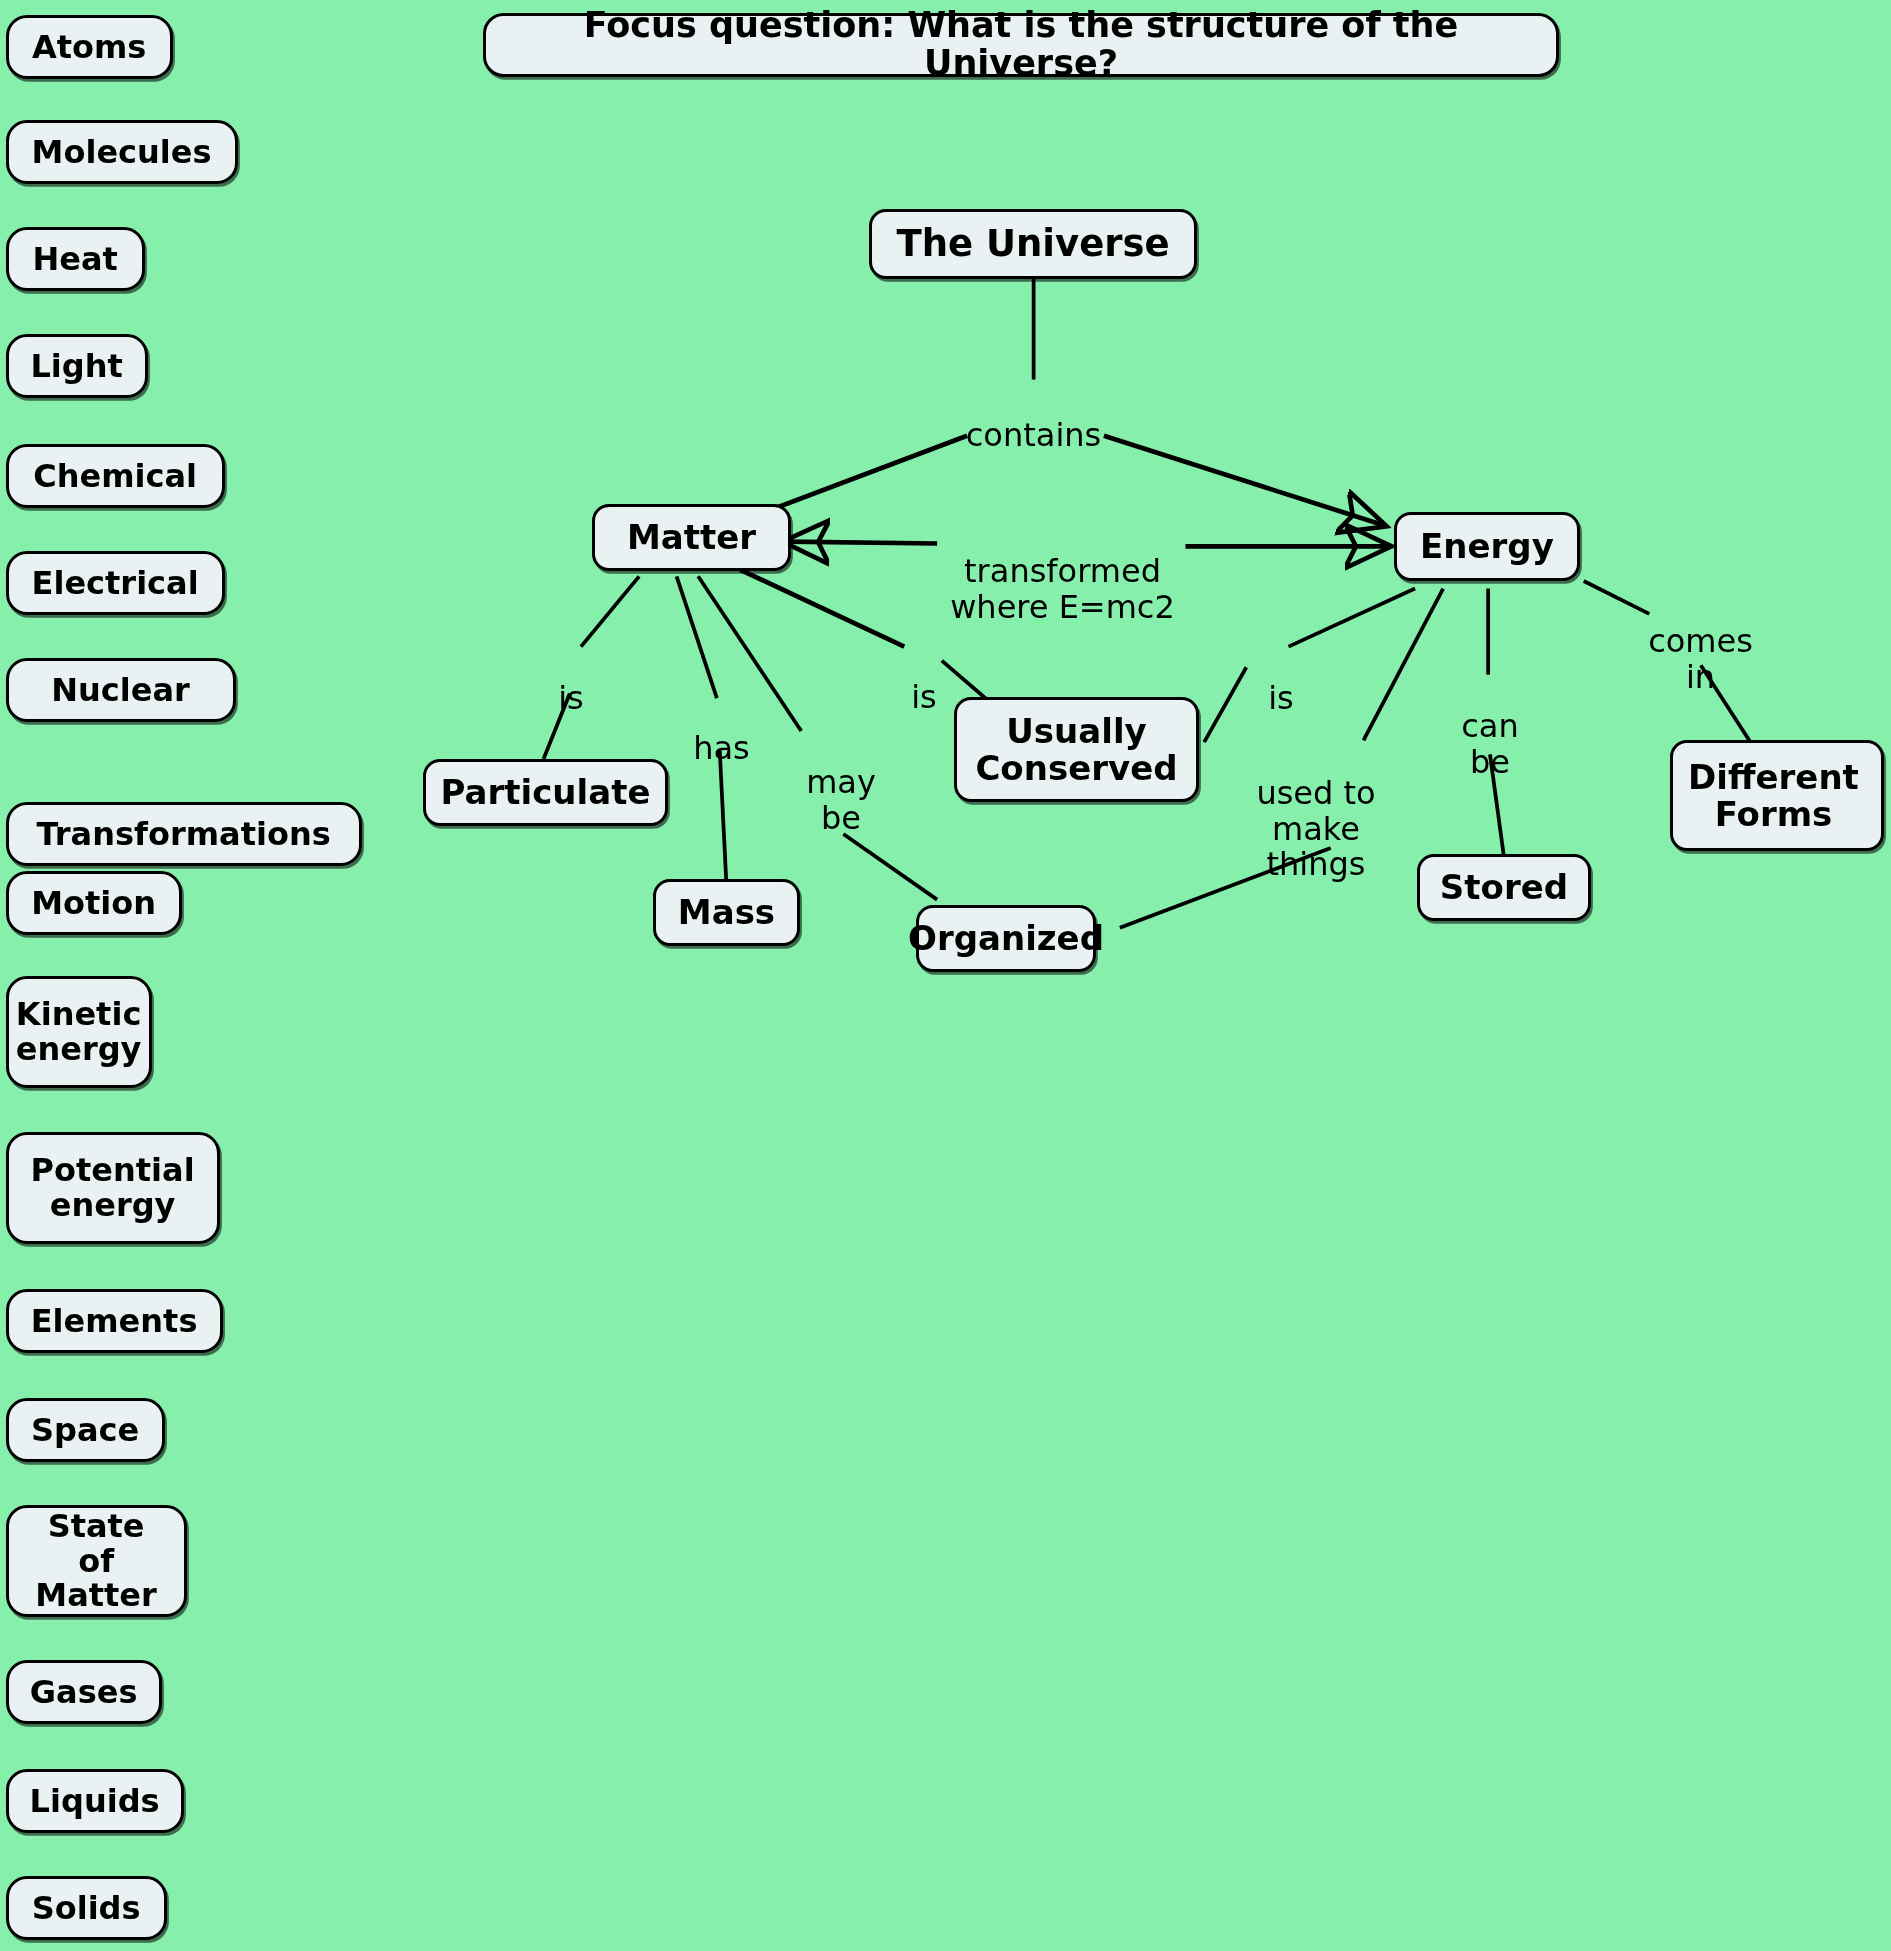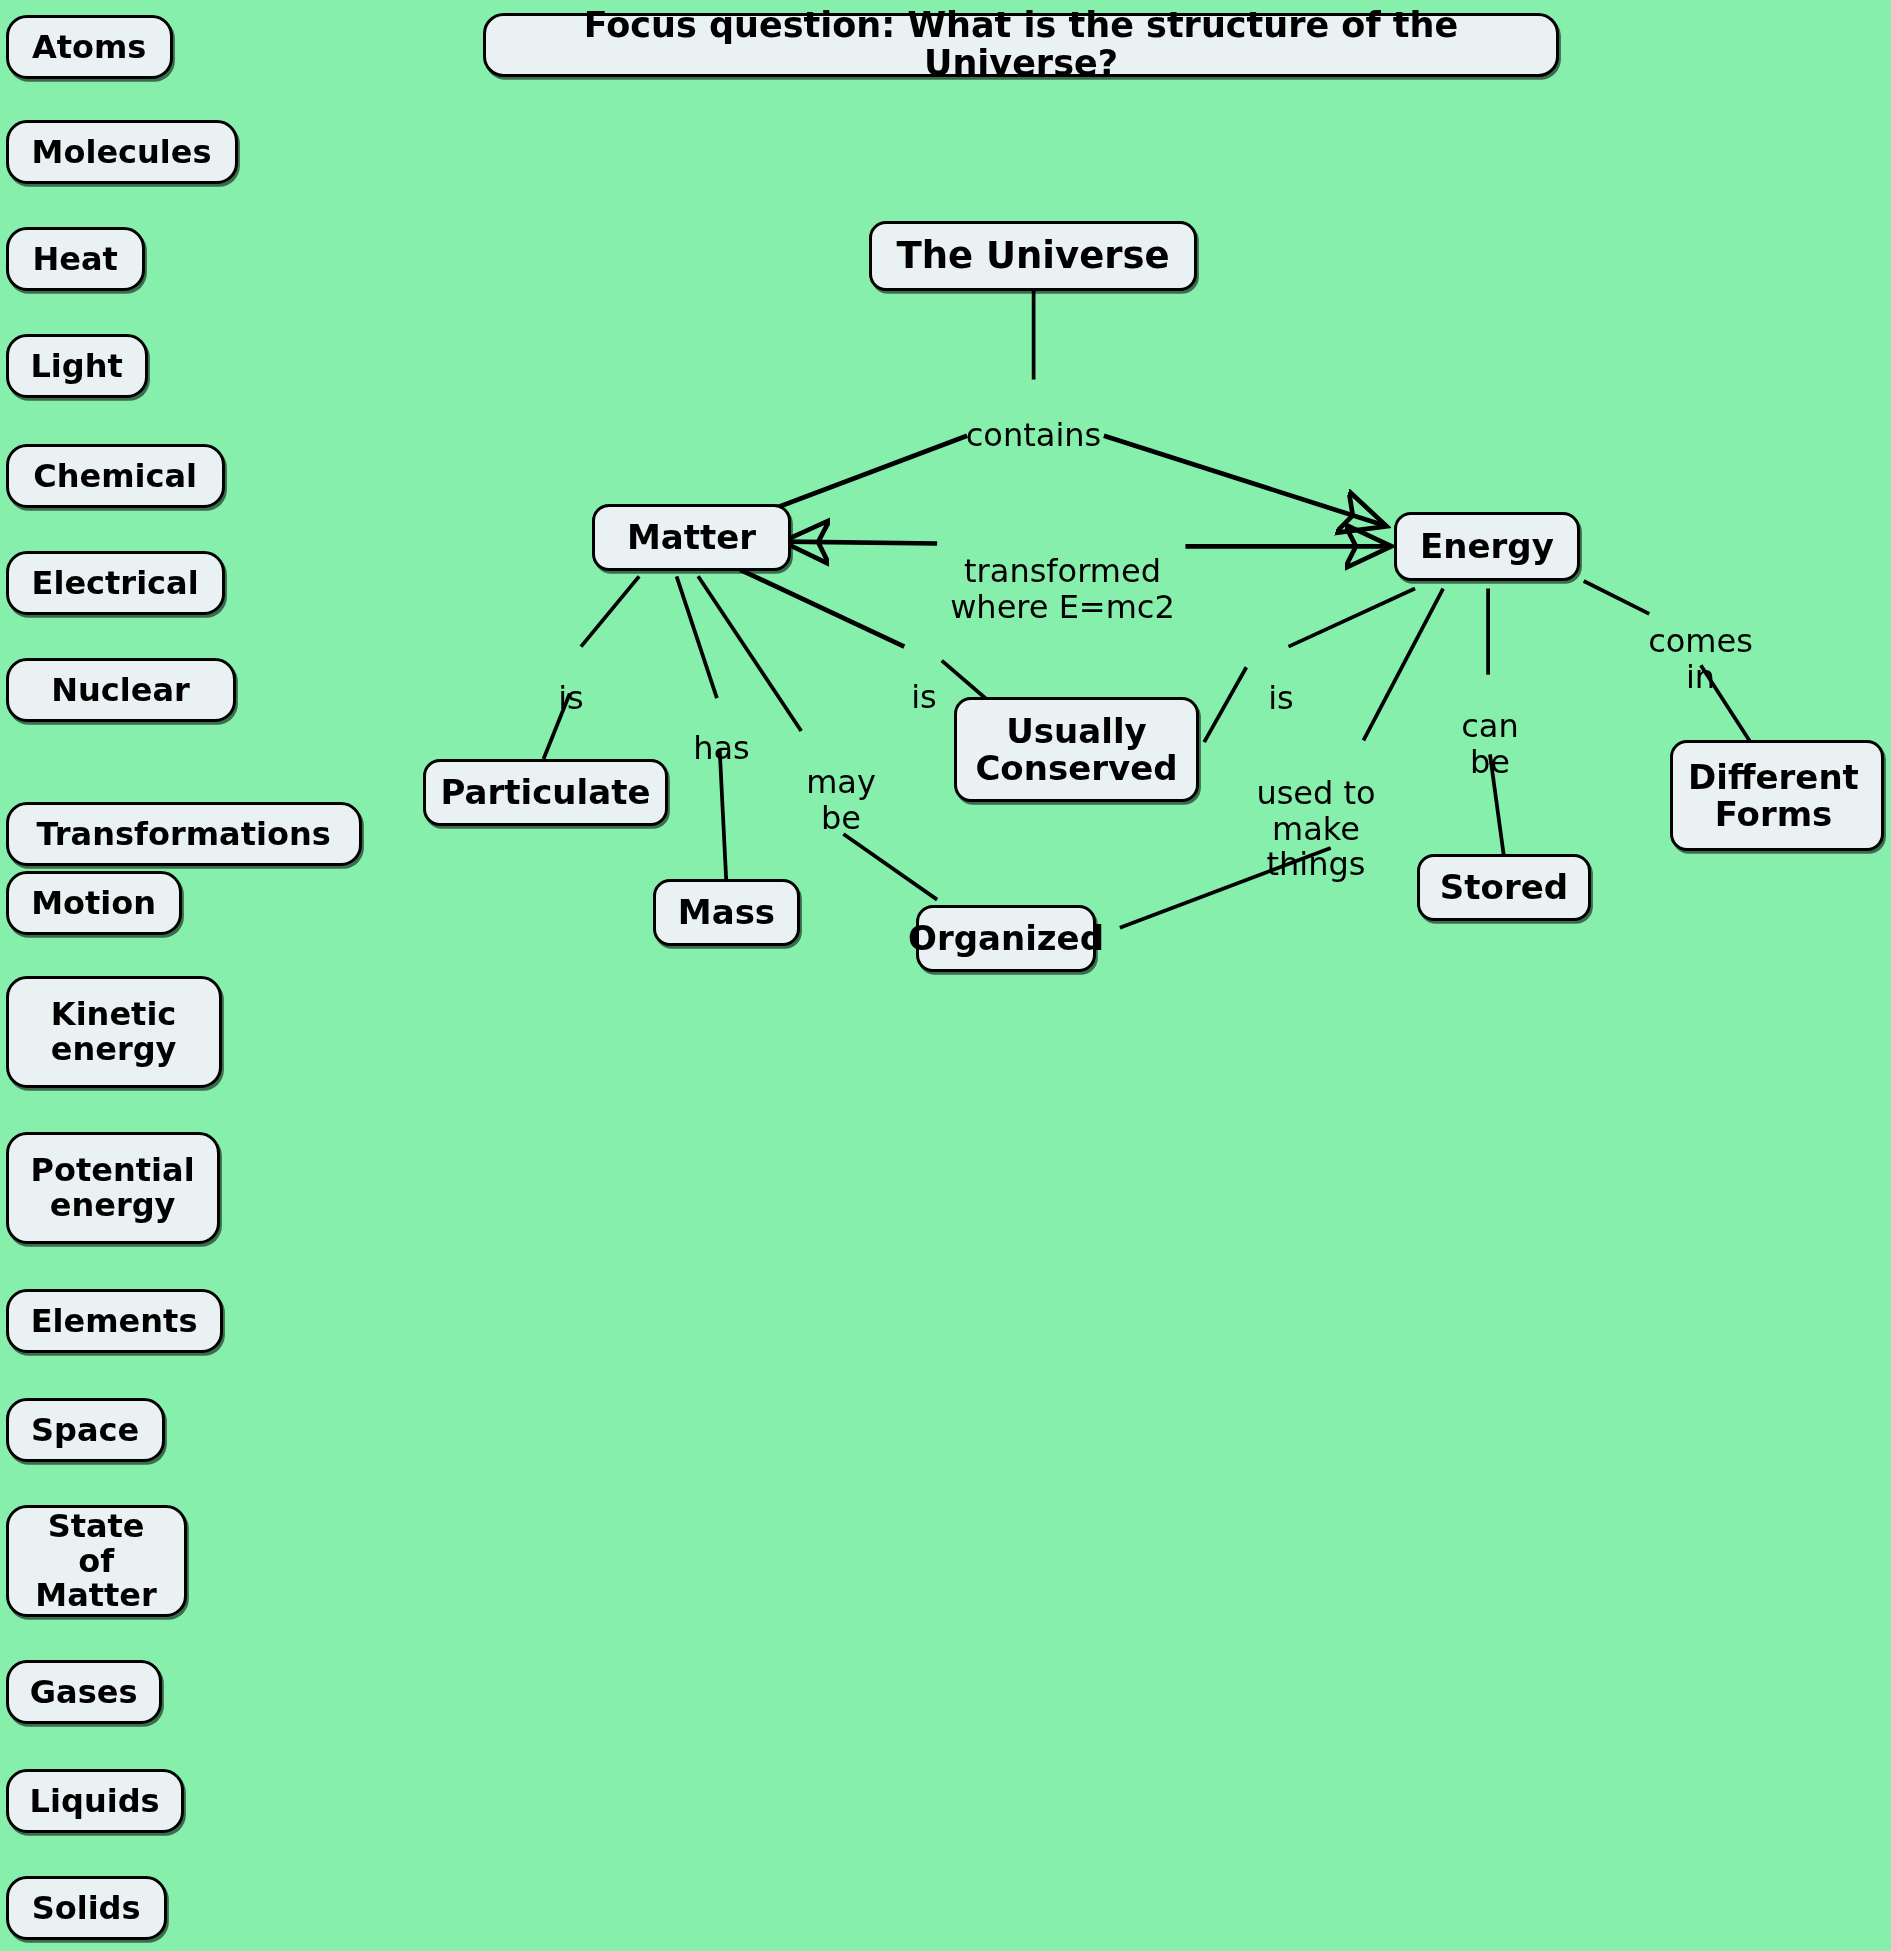--- a/index.html
+++ b/index.html
@@ -52,21 +52,20 @@
     padding: 0 20.6px;
   }
 
   
   .node.map {
     font-size: 34px;
     padding: 3.7px 15px;
   }
   .node.map.root {
     font-size: 37px;
-    margin-top: 12px;
   }
 
   
   .linklabel {
     position: absolute;
     font-family: "DejaVu Sans", sans-serif;
     font-size: 32px;
     font-weight: normal;
     color: #000000;
     text-align: center;
@@ -161,21 +160,21 @@
   </div>
   <div class="node bank" style="left:5.6px; top:658px; width:230px; height:64px;">
     <span>Nuclear</span>
   </div>
   <div class="node bank" style="left:5.6px; top:802px; width:356px; height:64px;text-align:center;">
     <span>Transformations</span>
   </div>
   <div class="node bank" style="left:5.6px; top:871px; width:176px; height:64px;">
     <span>Motion</span>
   </div>
-  <div class="node bank" style="left:5.6px; top:976px; width:216px; height:112px;">
+  <div class="node bank" style="left:5.6px; top:976px; width:146px; height:112px;">
     <span>Kinetic
 energy</span>
   </div>
   <div class="node bank" style="left:5.6px; top:1132px; width:214px; height:112px;">
     <span>Potential
 energy</span>
   </div>
   <div class="node bank" style="left:5.6px; top:1289px; width:217px; height:64px;">
     <span>Elements</span>
   </div>

